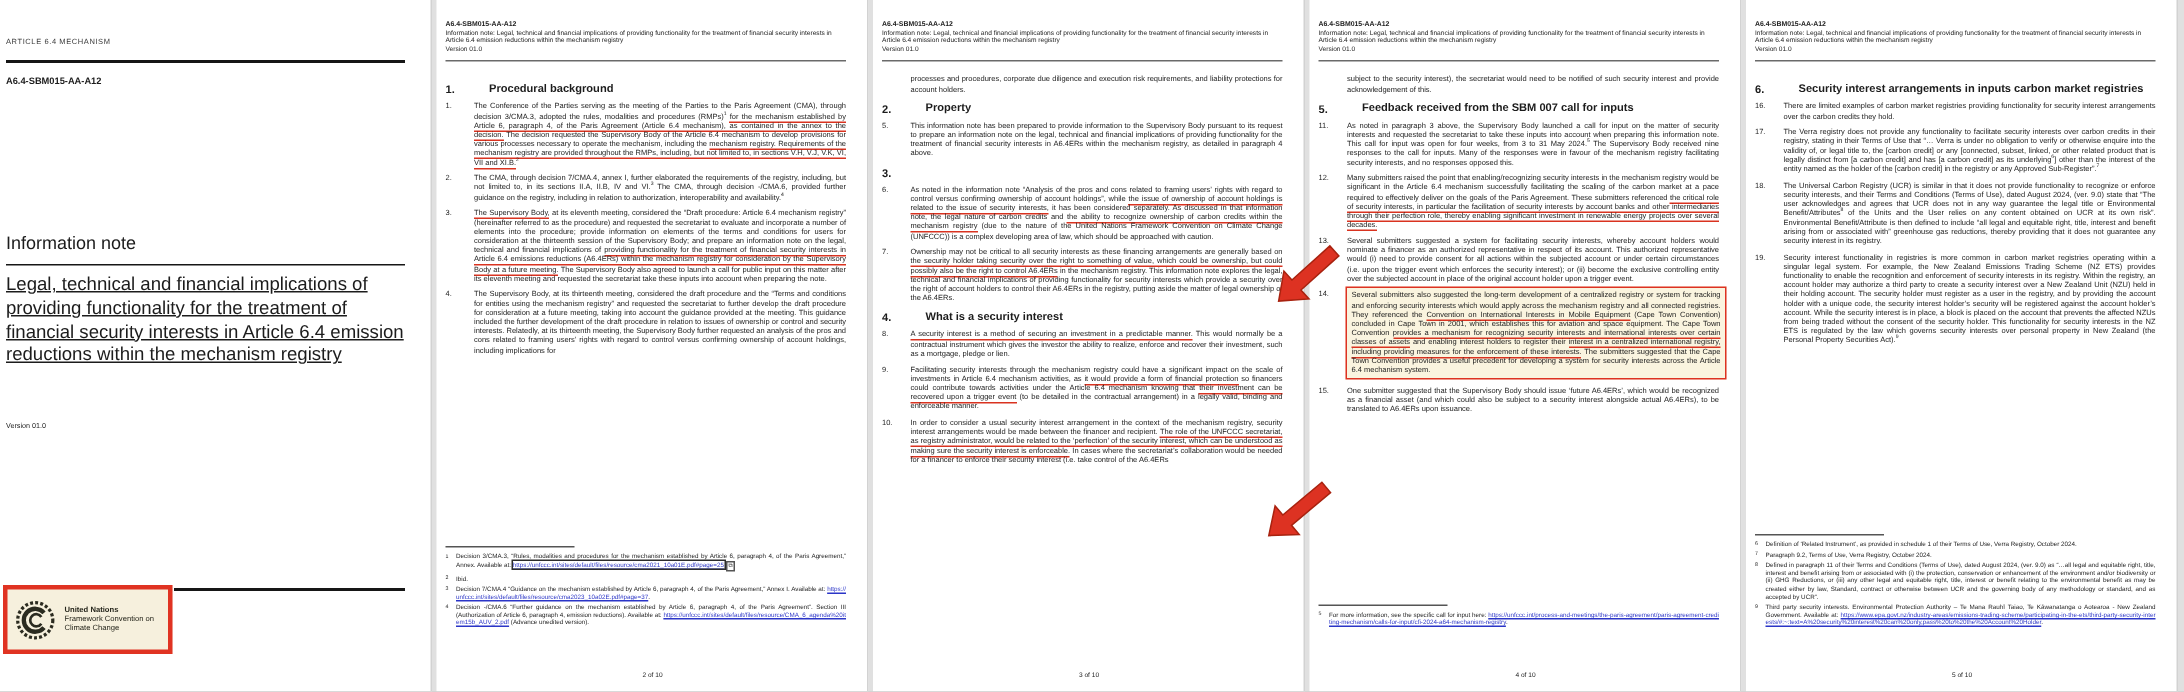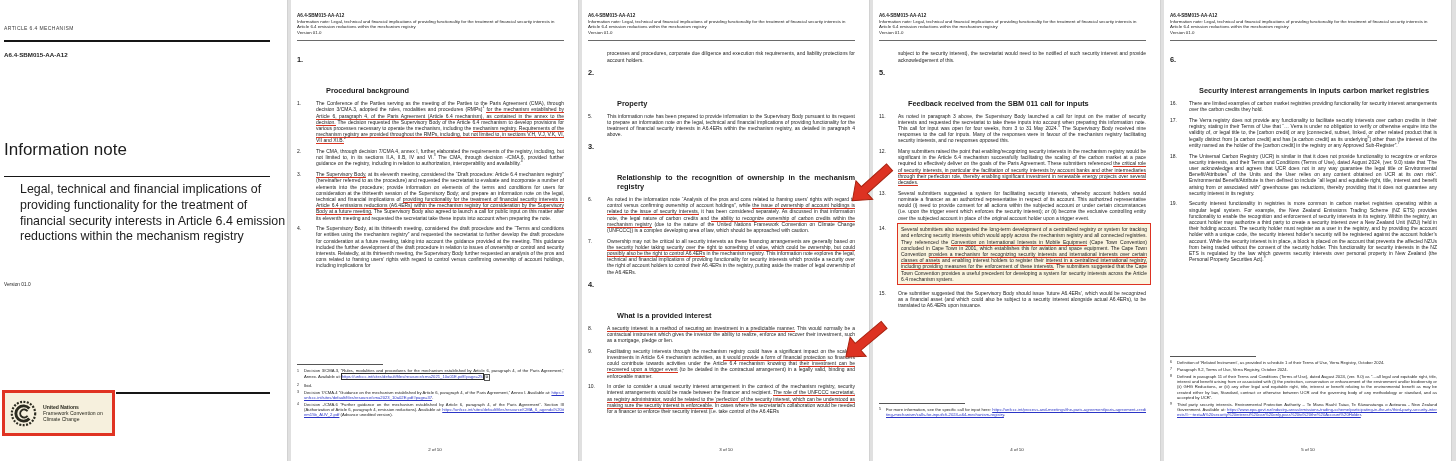--- a/index.html
+++ b/index.html
@@ -5,41 +5,41 @@
   html,body{margin:0;padding:0;}
   body{background:#bfbfbf;font-family:"Liberation Sans","DejaVu Sans",sans-serif;color:#1c1c1c;}
   .stage{position:relative;width:1456px;height:461px;background:#e0e0e0;display:flex;overflow:hidden;}
   .page{position:relative;background:#ffffff;width:288px;height:461px;flex:none;margin-right:3px;overflow:hidden;box-shadow:inset -1px 0 0 #d2d2d2;}
   .page:last-child{flex:1;margin-right:0;}
 
   
   .cv-program{position:absolute;top:25px;left:4px;font-size:5px;letter-spacing:.4px;color:#3a3a3a;}
   .cv-rule1{position:absolute;top:40px;left:4px;width:266px;height:2px;background:#161616;}
   .cv-docid{position:absolute;top:51px;left:4px;font-size:6.2px;font-weight:bold;}
-  .cv-kicker{position:absolute;top:140px;left:4px;font-size:17px;}
+  .cv-kicker{position:absolute;top:155px;left:4px;font-size:12px;}
   .cv-rule2{position:absolute;top:176px;left:4px;width:266px;height:1.4px;background:#161616;}
-  .cv-title{position:absolute;top:182px;left:20px;width:267px;font-size:12.4px;line-height:15.8px;}
+  .cv-title{position:absolute;top:182px;left:4px;width:267px;font-size:12.4px;line-height:15.8px;text-decoration:underline;}
   .cv-version{position:absolute;top:282px;left:4px;font-size:4.8px;}
   .cv-rule3{position:absolute;top:392px;left:116px;width:154px;height:1.8px;background:#161616;}
   .cv-logobox{position:absolute;top:390px;left:2px;width:113px;height:46px;background:#f6f0dd;border:3px solid #e03322;box-sizing:border-box;display:flex;align-items:center;}
   .cv-emblem{flex:none;margin-left:5px;}
   .cv-logotext{margin-left:6px;font-size:5.1px;line-height:6.3px;color:#26261c;}
   .cv-logotext .org{font-weight:bold;}
 
   
   .hdr{padding:13px 15px 0 6px;}
   .hdr .hid{font-size:4.6px;font-weight:bold;line-height:5.8px;}
   .hdr .hnote{font-size:4.4px;line-height:5.5px;text-align:left;}
   .hdr .hver{font-size:4.4px;line-height:5.5px;}
   .hdr-rule{height:1px;background:#6a6a6a;margin:5px 15px 0 6px;}
   .page-body{display:flex;flex-direction:column;padding:9px 15px 0 6px;height:396px;box-sizing:border-box;}
 
   .sec{display:flex;margin:5px 0 4px;}
   .sec .num{flex:none;width:29px;font-size:7.4px;font-weight:bold;}
-  .sec .htxt{flex:1;font-size:7.4px;font-weight:bold;line-height:8.8px;text-align:justify;margin-top:32px;}
+  .sec .htxt{flex:1;font-size:7.4px;font-weight:bold;line-height:8.8px;text-align:justify;}
 
   .para{display:flex;margin-bottom:4.5px;}
   .para .pnum{flex:none;width:19px;font-size:5px;line-height:6.2px;}
   .para .ptext{flex:1;font-size:5px;line-height:6.2px;text-align:justify;}
   .hlwrap{flex:1;background:#faf4df;border:1.5px solid #dd3222;padding:2px 3px;margin:-2px -5px 0 -1px;}
   .hlwrap .ptext{display:block;}
 
   .run{}
   .ru{border-bottom:1.1px solid #d93320;}
   .lnk{color:#2b35c7;text-decoration:underline;word-break:break-all;cursor:pointer;}
@@ -155,33 +155,32 @@
           <div class="sec">
             <span class="num">2.</span>
             <span class="htxt">Property</span>
           </div>
           <div class="para">
             <span class="pnum">5.</span>
             <span class="ptext"><span class="run">This information note has been prepared to provide information to the Supervisory Body pursuant to its request to prepare an information note on the legal, technical and financial implications of providing functionality for the treatment of financial security interests in A6.4ERs within the mechanism registry, as detailed in paragraph 4 above.</span></span>
           </div>
           <div class="sec">
             <span class="num">3.</span>
-            <span class="htxt">Relationship to the recognition of ownership in the mechanism registry</span>
           </div>
           <div class="para">
             <span class="pnum">6.</span>
             <span class="ptext"><span class="run">As noted in the information note “Analysis of the pros and cons related to framing users’ rights with regard to control versus confirming ownership of account holdings”, while </span><span class="run ru">the issue of ownership of account holdings is related to the issue of security interests,</span><span class="run"> it has been considered separately. As discussed in that information note, the legal nature of carbon credits and </span><span class="run ru">the ability to recognize ownership of carbon credits within the mechanism registry</span><span class="run"> (due to the nature of the United Nations Framework Convention on Climate Change (UNFCCC)) is a complex developing area of law, which should be approached with caution.</span></span>
           </div>
           <div class="para">
             <span class="pnum">7.</span>
             <span class="ptext"><span class="run">Ownership may not be critical to all security interests as these financing arrangements are generally based on </span><span class="run ru">the security holder taking security over the right to something of value, which could be ownership, but could possibly also be the right to control A6.4ERs</span><span class="run"> in the mechanism registry. This information note explores the legal, technical and financial implications of providing functionality for security interests which provide a security over the right of account holders to control their A6.4ERs in the registry, putting aside the matter of legal ownership of the A6.4ERs.</span></span>
           </div>
           <div class="sec">
             <span class="num">4.</span>
-            <span class="htxt">What is a provided interest</span>
+            <span class="htxt">What is a security interest</span>
           </div>
           <div class="para">
             <span class="pnum">8.</span>
             <span class="ptext"><span class="run ru">A security interest is a method of securing an investment in a predictable manner.</span><span class="run"> This would normally be a contractual instrument which gives the investor the ability to realize, enforce and recover their investment, such as a mortgage, pledge or lien.</span></span>
           </div>
           <div class="para">
             <span class="pnum">9.</span>
             <span class="ptext"><span class="run">Facilitating security interests through the mechanism registry could have a significant impact on the scale of investments in Article 6.4 mechanism activities, as </span><span class="run ru">it would provide a form of financial protection</span><span class="run"> so financers could contribute towards activities under the Article 6.4 mechanism knowing that </span><span class="run ru">their investment can be recovered upon a trigger event</span><span class="run"> (to be detailed in the contractual arrangement) in a legally valid, binding and enforceable manner.</span></span>
           </div>
           <div class="para">
@@ -202,21 +201,21 @@
     </div>
     <div class="hdr-rule"></div>
     <div class="page-body">
       <div class="content">
           <div class="para">
             <span class="pnum"></span>
             <span class="ptext"><span class="run">subject to the security interest), the secretariat would need to be notified of such security interest and provide acknowledgement of this.</span></span>
           </div>
           <div class="sec">
             <span class="num">5.</span>
-            <span class="htxt">Feedback received from the SBM 011 call for inputs</span>
+            <span class="htxt">Feedback received from the SBM 007 call for inputs</span>
           </div>
           <div class="para">
             <span class="pnum">11.</span>
             <span class="ptext"><span class="run">As noted in paragraph 3 above, the Supervisory Body launched a call for input on the matter of security interests and requested the secretariat to take these inputs into account when preparing this information note. This call for input was open for four weeks, from 3 to 31 May 2024.</span><sup class="fnref">5</sup><span class="run"> The Supervisory Body received nine responses to the call for inputs. Many of the responses were in favour of the mechanism registry facilitating security interests, and no responses opposed this.</span></span>
           </div>
           <div class="para">
             <span class="pnum">12.</span>
             <span class="ptext"><span class="run">Many submitters raised the point that enabling/recognizing security interests in the mechanism registry would be significant in the Article 6.4 mechanism successfully facilitating the scaling of the carbon market at a pace required to effectively deliver on the goals of the Paris Agreement. These submitters referenced </span><span class="run ru">the critical role of security interests, in particular the facilitation of security interests by account banks and other intermediaries through their perfection role, thereby enabling significant investment in renewable energy projects over several decades.</span></span>
           </div>
           <div class="para">

